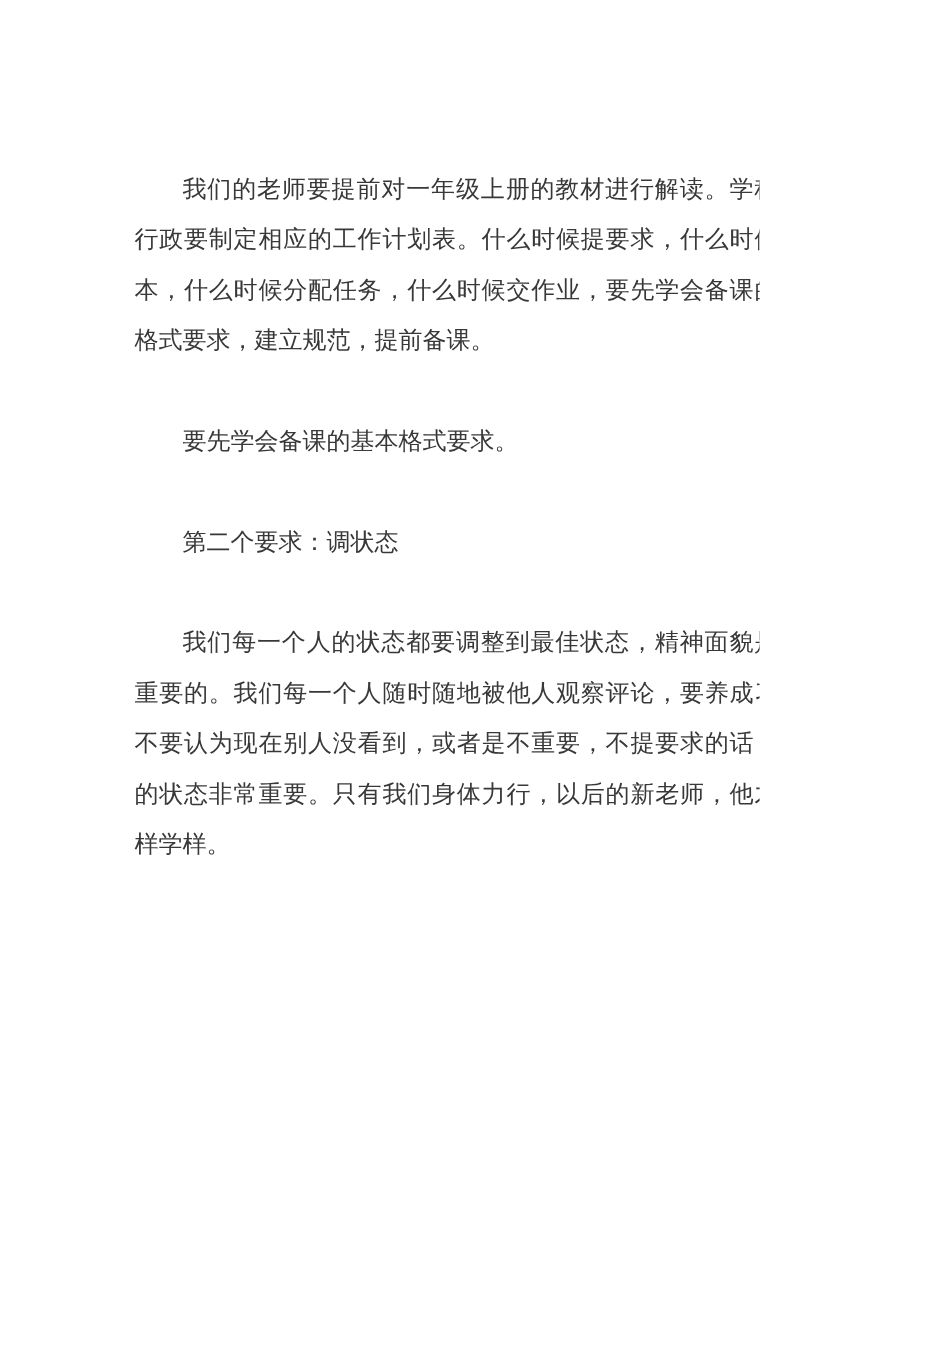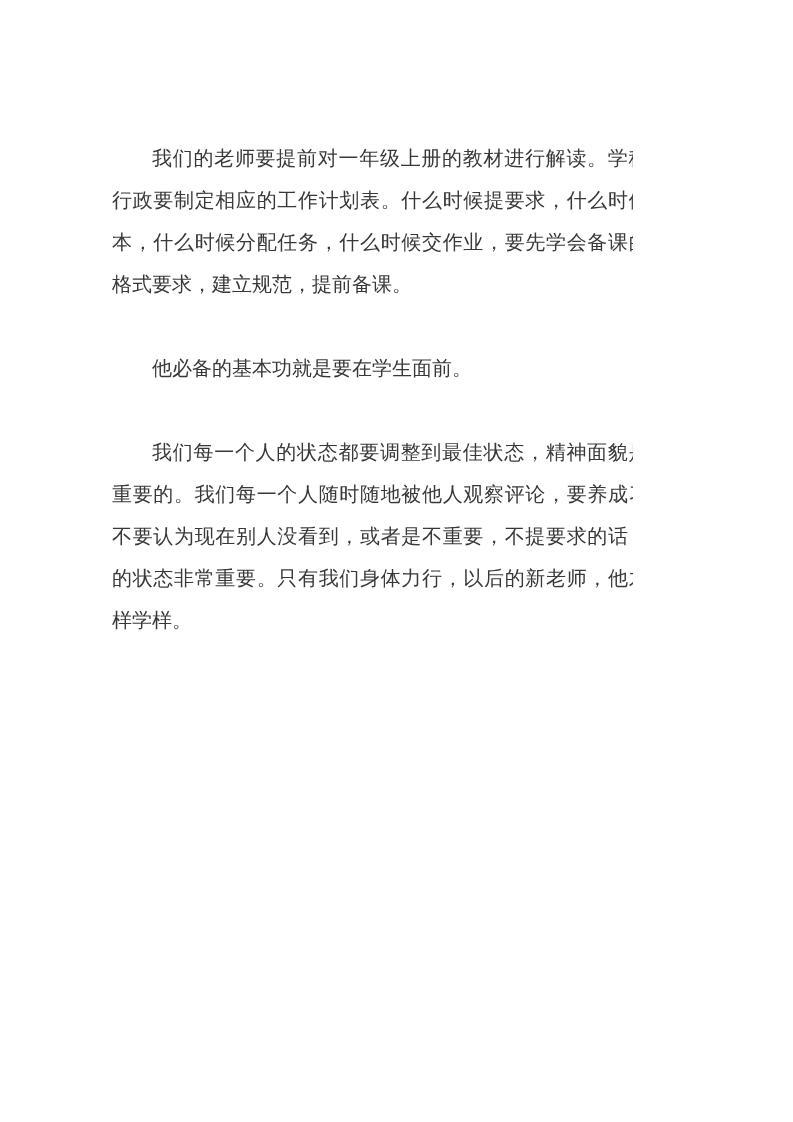--- a/index.html
+++ b/index.html
@@ -33,16 +33,17 @@
   .content p:last-child {
     margin-bottom: 0;
   }
 </style>
 </head>
 <body>
 
 <div class="page">
   <div class="content">
     <p>我们的老师要提前对一年级上册的教材进行解读。学科分管行政要制定相应的工作计划表。什么时候提要求，什么时候给范本，什么时候分配任务，什么时候交作业，要先学会备课的基本格式要求，建立规范，提前备课。</p>
-    <p>他必备的基本功就是要在学生面前。</p>
+    <p>要先学会备课的基本格式要求。</p>
+    <p>第二个要求：调状态</p>
     <p>我们每一个人的状态都要调整到最佳状态，精神面貌是非常重要的。我们每一个人随时随地被他人观察评论，要养成习惯，不要认为现在别人没看到，或者是不重要，不提要求的话，做事的状态非常重要。只有我们身体力行，以后的新老师，他才会有样学样。</p>
   </div>
 </div>
 
 </body></html>

